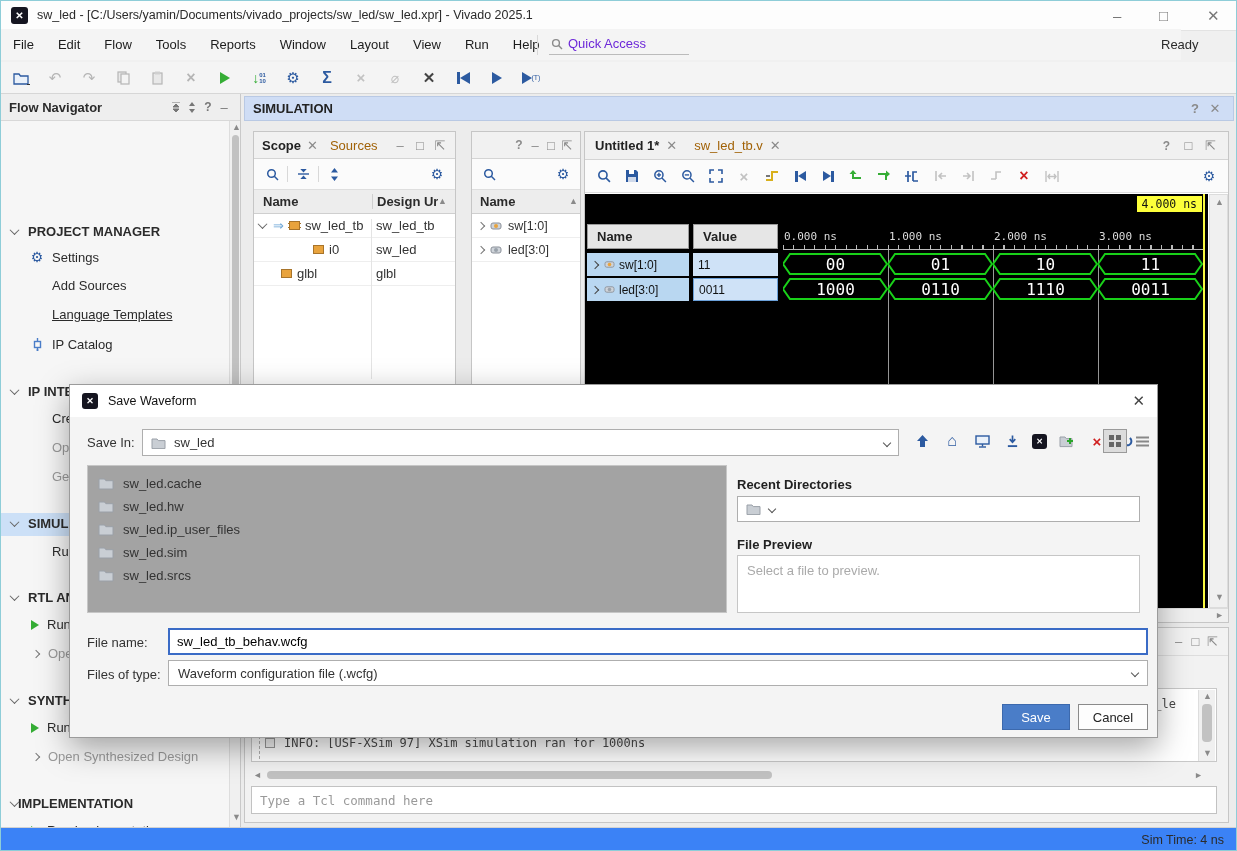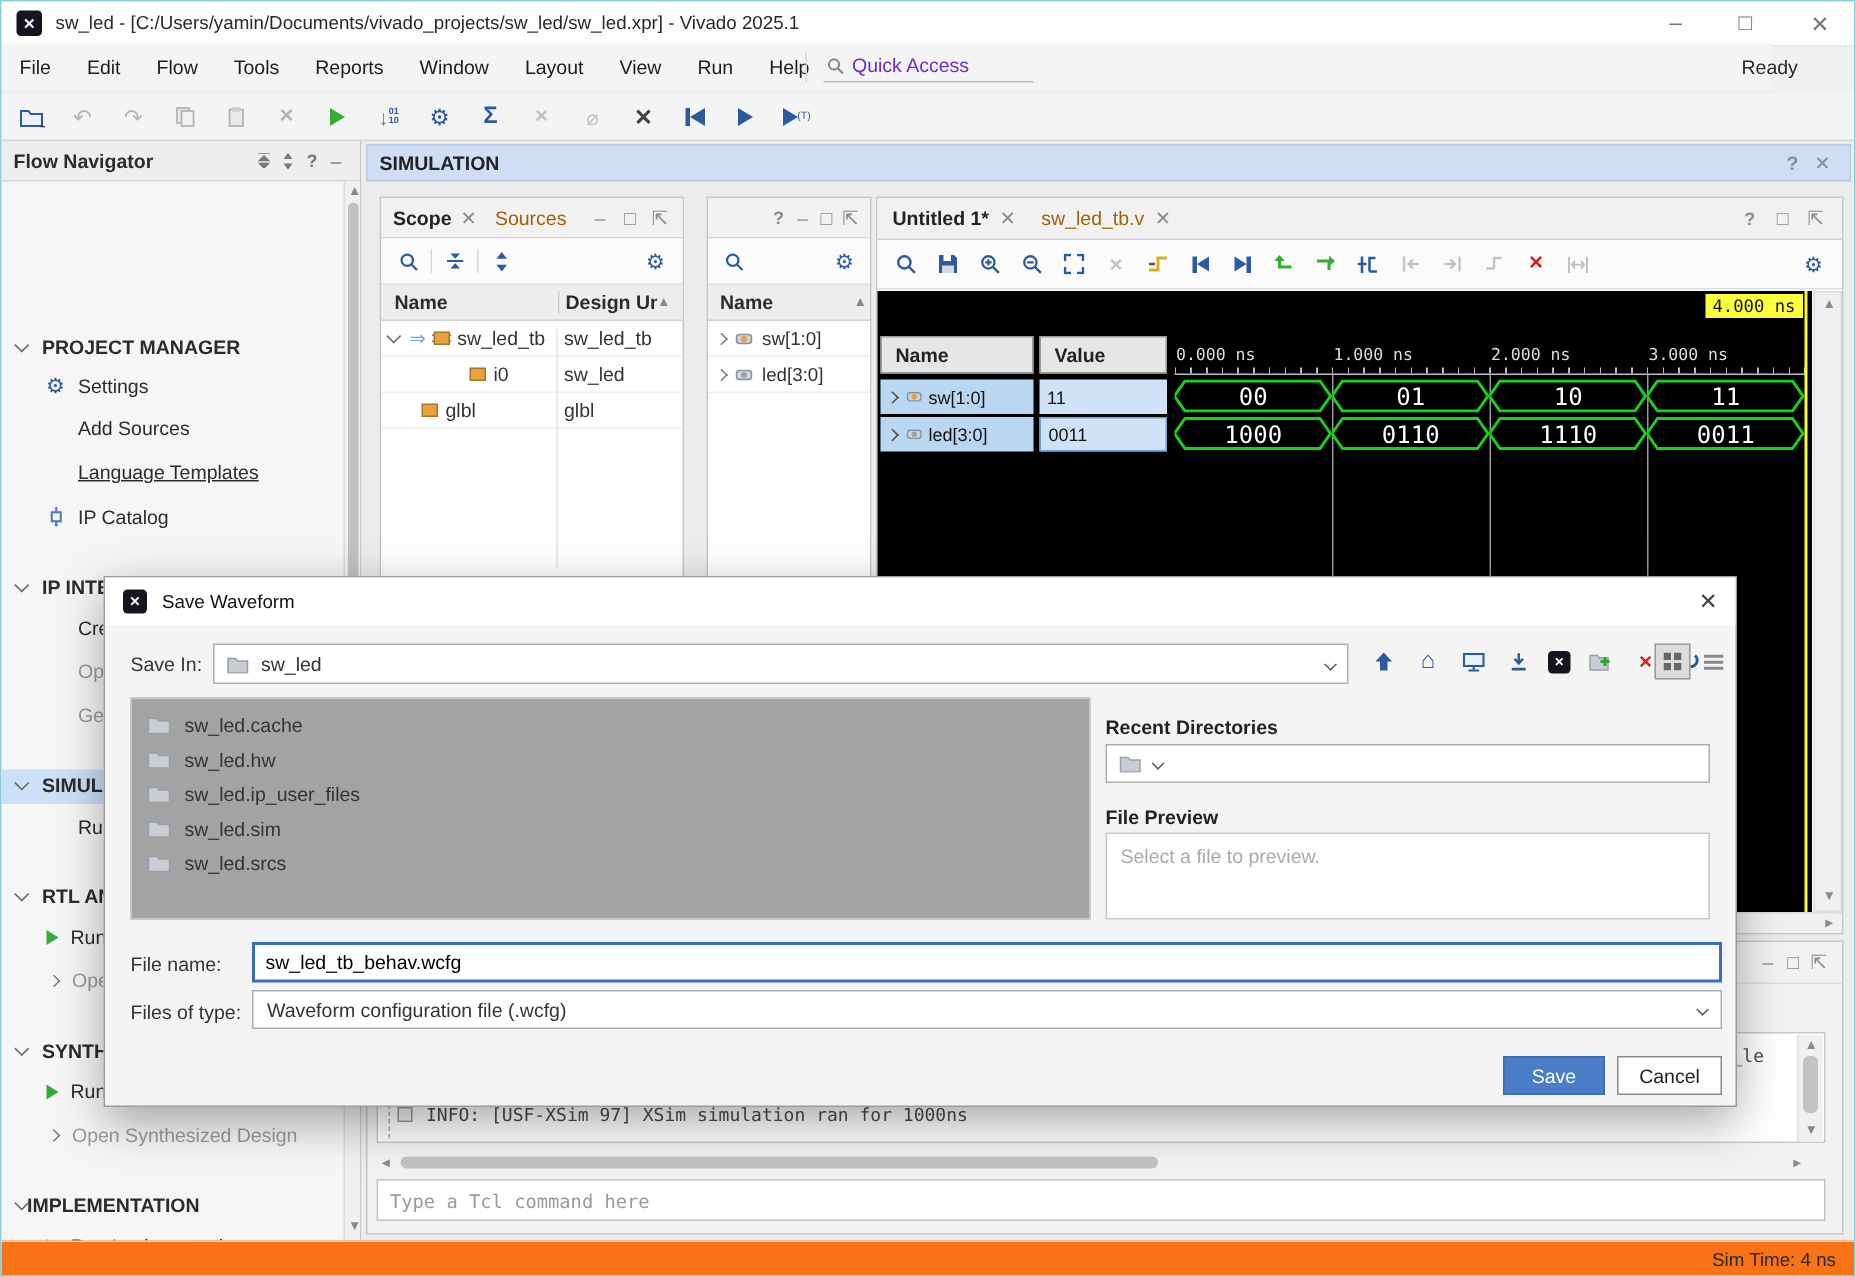--- a/index.html
+++ b/index.html
@@ -61,21 +61,21 @@
 #dlg-title{left:0;top:0;width:1087px;height:32px;background:#fff;display:flex;align-items:center;padding:0 12px}
 .combo{background:#fff;border:1px solid #aeaeae;display:flex;align-items:center}
 .btn-save{background:#4a7dc8;color:#fff;border:1px solid #3c69ad;display:flex;align-items:center;justify-content:center}
 .btn-cancel{background:#fdfdfd;color:#222;border:1px solid #8a8a8a;display:flex;align-items:center;justify-content:center}
 input{font-family:"Liberation Sans",sans-serif}
 #fname{left:166px;top:626px;width:980px;height:27px;border:2px solid #3a6bc6;background:#fff;font-size:13px;padding:0 7px;outline:none}
 #tclin{left:249px;top:784px;width:969px;height:28px;border:1px solid #c2c2c2;background:#fff;font-family:"DejaVu Sans Mono",monospace;font-size:12.5px;color:#444;padding:0 8px;outline:none}
 #tclin::placeholder{color:#9a9a9a}
 
 .vlogo{background:#151520;color:#fff;border-radius:3px;display:flex;align-items:center;justify-content:center;font-weight:bold}
-#statusbar{left:0;top:826px;width:1237px;height:25px;background:#f97316;border-top:1px solid #d2d2d2}
+#statusbar{left:0;top:826px;width:1237px;height:25px;background:#3b82f6;border-top:1px solid #d2d2d2}
 </style>
 </head>
 <body>
 
 <div id="titlebar" class="abs">
   <div class="abs vlogo" style="left:10px;top:6px;width:17px;height:17px;font-size:10px">✕</div>
   <div class="abs" style="left:36px;top:7px;font-size:12.5px;color:#2a2a2a">sw_led - [C:/Users/yamin/Documents/vivado_projects/sw_led/sw_led.xpr] - Vivado 2025.1</div>
   <div class="abs wbtn" style="left:1112px;top:6px">–</div>
   <div class="abs wbtn" style="left:1158px;top:6px">□</div>
   <div class="abs wbtn" style="left:1206px;top:6px">✕</div>

